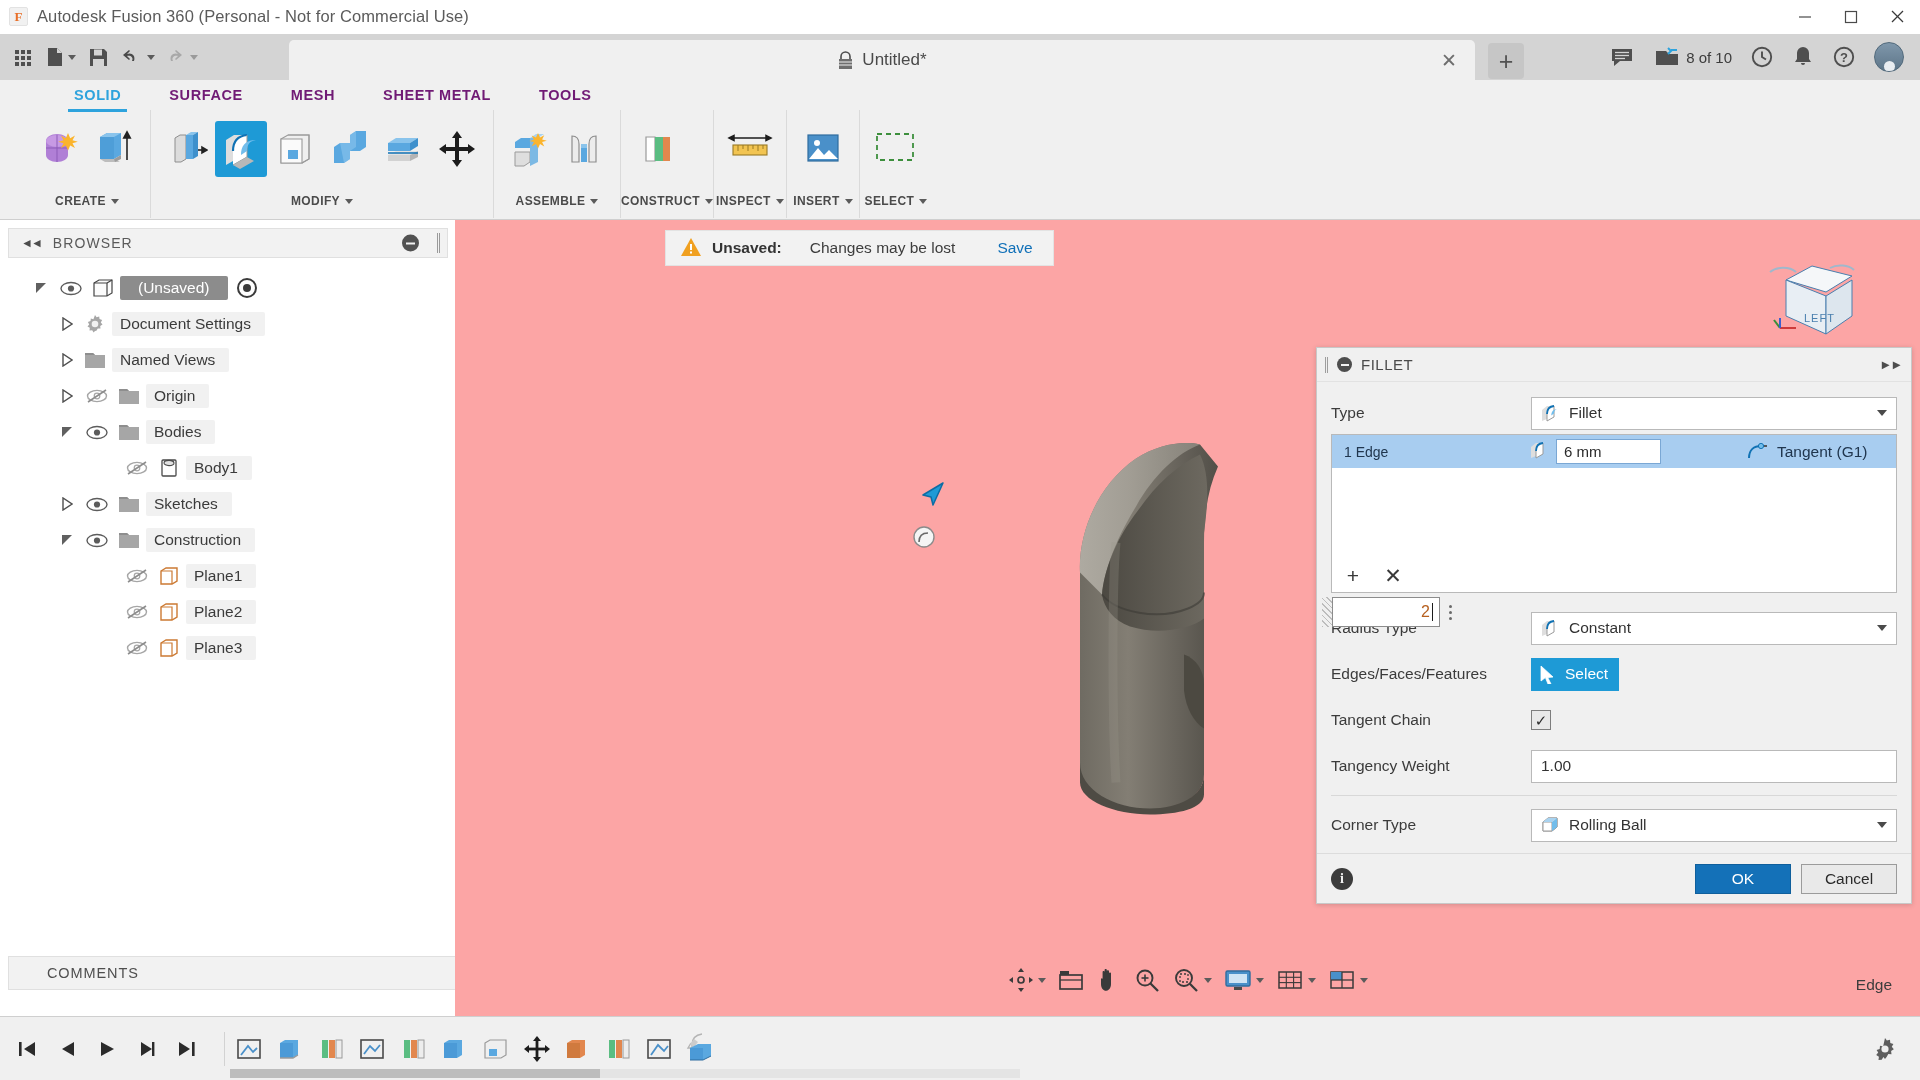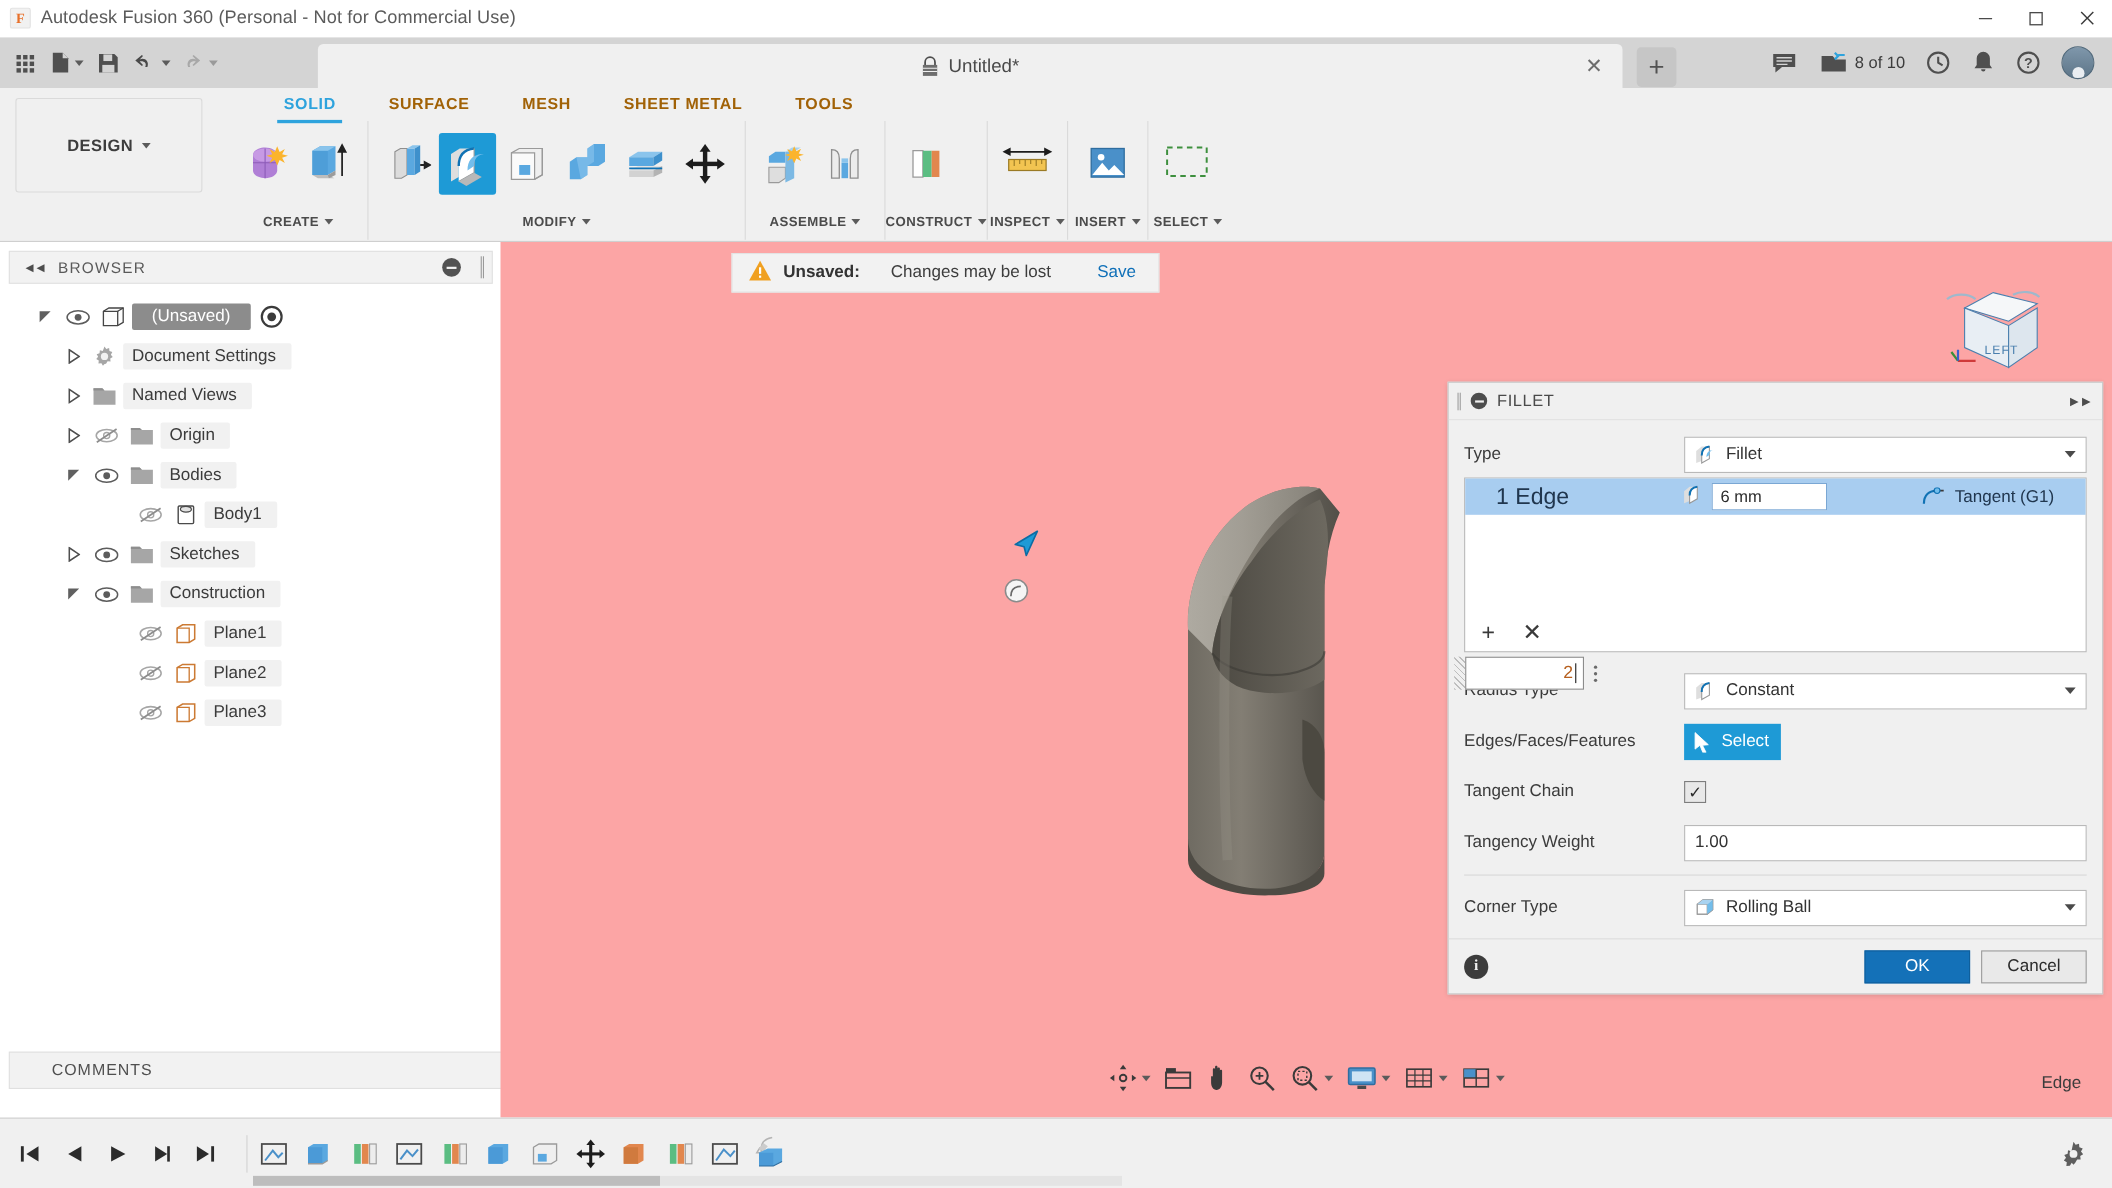--- a/index.html
+++ b/index.html
@@ -92,21 +92,21 @@
     width:170px; margin:9px 0 0 14px; height:86px;
     border:1px solid #dadada; background:#f0f0f0; border-radius:3px;
     display:flex; align-items:center; justify-content:center; gap:7px;
     align-self:flex-start;
   }
   .wsbox-label { font-size:15px; font-weight:bold; color:#3d3d3d; letter-spacing:0.4px; }
 
   .ribbon-main { flex:1; display:flex; flex-direction:column; position:relative; }
   .tabrow { height:30px; display:flex; align-items:center; padding-left:50px; gap:0; }
   .rtab {
-    font-size:14.5px; color:#a16207; letter-spacing:0.6px; font-weight:bold;
+    font-size:14.5px; color:#701a75; letter-spacing:0.6px; font-weight:bold;
     padding:0 24px; height:30px; display:flex;align-items:center;
     position:relative;
   }
   .rtab.active { color:#2ea3dd; }
   .rtab.active:after {
     content:""; position:absolute; left:18px; right:18px; bottom:-2px; height:3px; background:#2ea3dd;
   }
 
   .panels { display:flex; align-items:flex-start; height:108px; padding-left:24px; }
   .panel { display:flex; flex-direction:column; height:108px; position:relative; }
@@ -252,21 +252,21 @@
     border-left:5px solid transparent;border-right:5px solid transparent;border-top:6px solid #4a4a4a;
   }
 
   .edgelist {
     background:#ffffff; border:1px solid #b9b9b9; height:159px; position:relative;
     display:flex; flex-direction:column;
   }
   .edgerow {
     height:33px; background:#a8cdf0; display:flex; align-items:center; position:relative;
   }
-  .edgerow .etxt { font-size:21px; color:#20364e; padding-left:28px; }
+  .edgerow .etxt { font-size:14px; color:#20364e; padding-left:12px; }
   .edgerow .eicon { position:absolute; left:197px; top:50%; transform:translateY(-50%); }
   .edgerow .evalbox {
     position:absolute; left:224px; top:4px; width:105px; height:25px;
     background:#ffffff; border:1px solid #7aa7d4; display:flex; align-items:center; padding-left:7px;
     font-size:15px; color:#2b2b2b;
   }
   .edgerow .etan { position:absolute; left:415px; display:flex; align-items:center; gap:8px;
     font-size:15.5px; color:#20364e; }
   .edgebtns { position:absolute; left:10px; bottom:6px; display:flex; align-items:center; gap:18px; }
   .ebtn { width:22px;height:22px; display:flex;align-items:center;justify-content:center;
@@ -455,24 +455,20 @@
       </div>
       <div class="rbtn">
         <div class="avatar">
           <div class="head"></div>
         </div>
       </div>
     </div>
   </div>
 
   <div class="ribbon">
-    <div class="wsbox">
-      <span class="wsbox-label">DESIGN</span>
-      <span class="caret-d"></span>
-    </div>
 
     <div class="ribbon-main">
       <div class="tabrow">
         <div class="rtab active">SOLID</div>
         <div class="rtab">SURFACE</div>
         <div class="rtab">MESH</div>
         <div class="rtab">SHEET METAL</div>
         <div class="rtab">TOOLS</div>
       </div>
 

